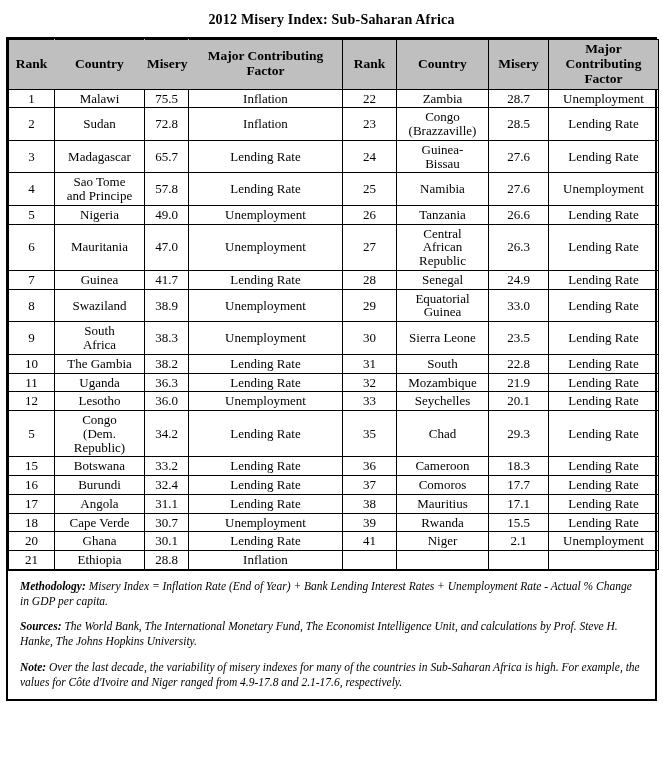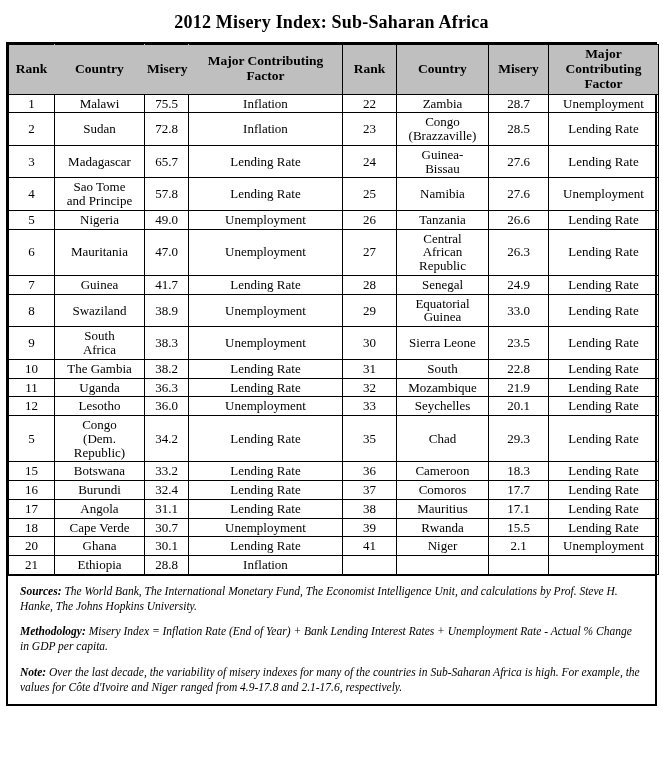--- a/index.html
+++ b/index.html
@@ -2,21 +2,21 @@
 <html><head>
 <meta charset="utf-8">
 <style>
   html,body{margin:0;padding:0;background:#fff;}
   body{
     width:663px;height:778px;
     font-family:"Liberation Serif","DejaVu Serif",serif;
     color:#000;overflow:hidden;
   }
   .title{
-    text-align:center;font-weight:bold;font-size:18px;
+    text-align:center;font-weight:bold;font-size:14px;
     margin:12px 0 9px 0;letter-spacing:.2px;
   }
   .outer{
     margin:0 6px;border:2px solid #000;background:#fff;
   }
   table.misery{
     border-collapse:collapse;width:100%;table-layout:fixed;
   }
   th{
     background:#bfbfbf;font-weight:bold;font-size:13.5px;
@@ -267,17 +267,17 @@
           <td>Inflation</td>
           <td></td>
           <td></td>
           <td></td>
           <td></td>
         </tr>
       </tbody>
   </table>
 
   <div class="notes">
+    <p><span class="lbl">Methodology:</span><span>  Misery Index = Inflation Rate (End of Year) + Bank Lending Interest Rates + Unemployment Rate - Actual % Change in GDP per capita.</span></p>
     <p><span class="lbl">Sources:</span><span> The World Bank, The International Monetary Fund, The Economist Intelligence Unit, and calculations by Prof. Steve H. Hanke, The Johns Hopkins University.</span></p>
-    <p><span class="lbl">Methodology:</span><span>  Misery Index = Inflation Rate (End of Year) + Bank Lending Interest Rates + Unemployment Rate - Actual % Change in GDP per capita.</span></p>
     <p><span class="lbl">Note:</span><span> Over the last decade, the variability of misery indexes for many of the countries in Sub-Saharan Africa is high. For example, the values for Côte d'Ivoire and Niger ranged from 4.9-17.8 and 2.1-17.6, respectively.</span></p>
   </div>
 </div>
 
 </body></html>

